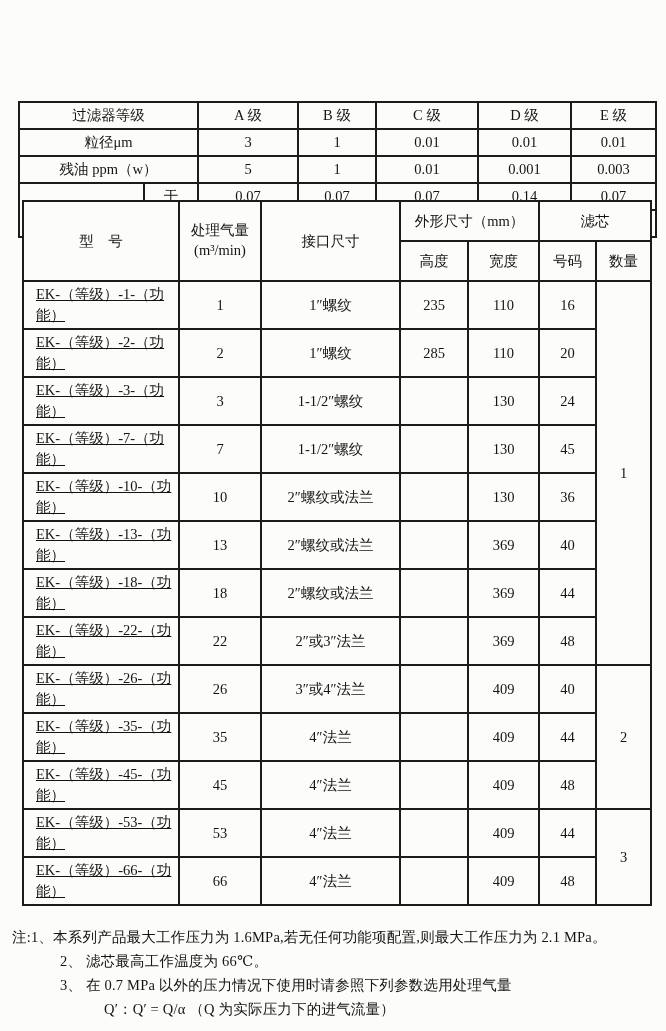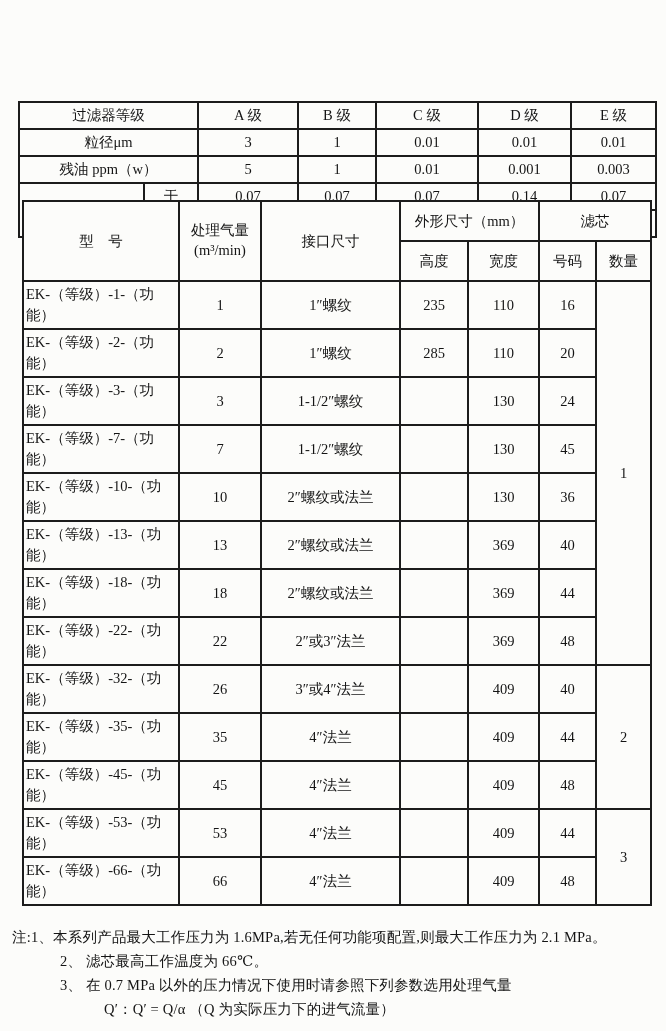--- a/index.html
+++ b/index.html
@@ -28,22 +28,22 @@
 
   
   #perf-table { position:absolute; top:53px; left:18px; width:637px;margin-top:48px; }
   #perf-table td, #perf-table th { height:27px; }
 
   
   #model-table { position:absolute; top:200px; left:22px; width:628px; }
   #model-table thead th { height:40px; }
   #model-table tbody td { height:48px; }
   .model-cell {
-    text-align:left; padding:2px 3px 2px 2px;
-    word-break:break-all; line-height:1.45; font-size:14.5px;
+    text-align:left; padding:2px 3px 2px 12px;
+    word-break:break-all; line-height:1.45; font-size:14.5px;text-decoration:underline;
   }
   .airflow-head div { line-height:1.35; }
 
   
   .notes { position:absolute; top:930px; left:12px; width:652px; font-size:14.5px; }
   .note-line { line-height:1.1; margin-bottom:8px; white-space:nowrap; letter-spacing:0.2px; }
   .indent-1 { padding-left:48px; }
   .indent-2 { padding-left:92px; }
 </style>
 </head>
@@ -195,21 +195,21 @@
       </tr>
       <tr>
         <td class="model-cell">EK-（等级）-22-（功能）</td>
         <td>22</td>
         <td>2″或3″法兰</td>
         <td></td>
         <td>369</td>
         <td>48</td>
       </tr>
       <tr>
-        <td class="model-cell">EK-（等级）-32-（功能）</td>
+        <td class="model-cell">EK-（等级）-26-（功能）</td>
         <td>26</td>
         <td>3″或4″法兰</td>
         <td></td>
         <td>409</td>
         <td>40</td>
         <td rowspan="3">2</td>
       </tr>
       <tr>
         <td class="model-cell">EK-（等级）-35-（功能）</td>
         <td>35</td>

